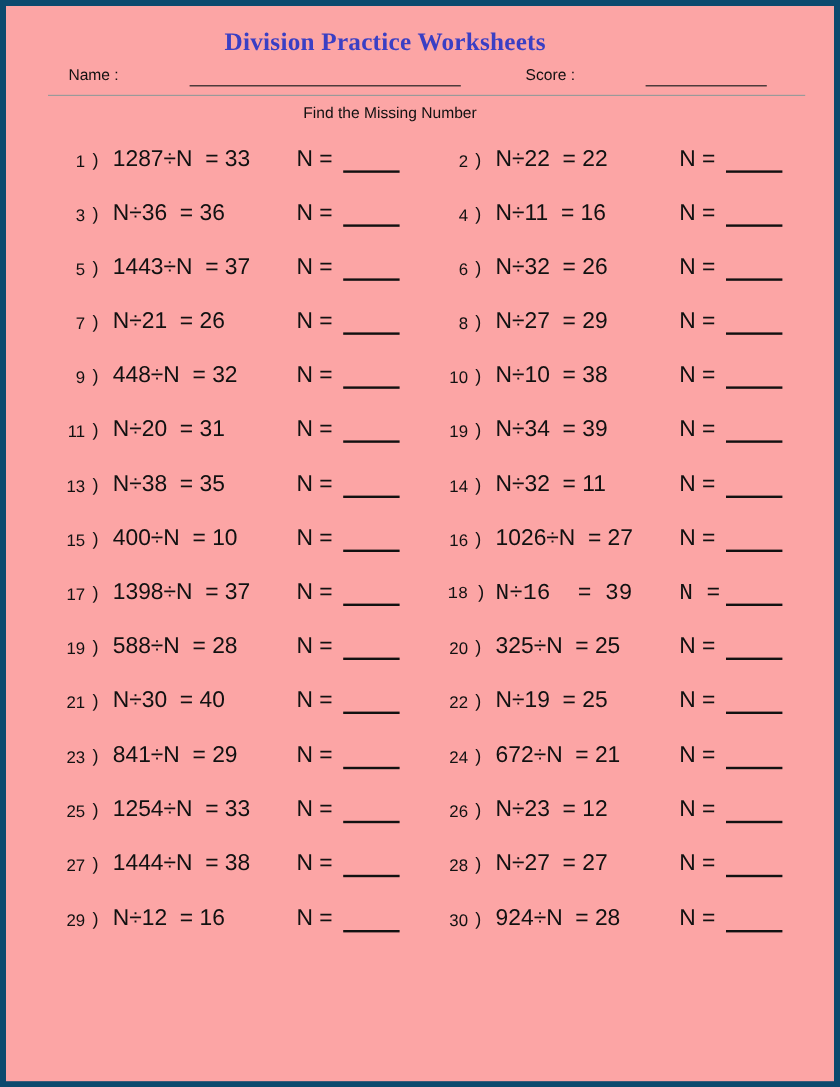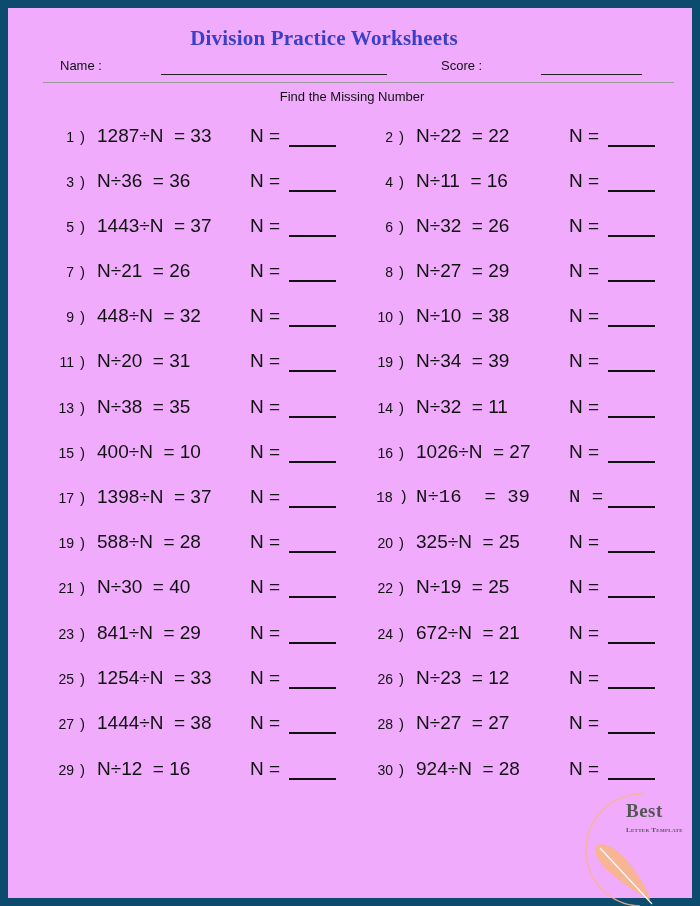--- a/index.html
+++ b/index.html
@@ -13,22 +13,22 @@
       position: relative;
       overflow: hidden;
       font-family: "Liberation Sans", sans-serif;
       color: #111111;
     }
     .frame {
       position: absolute;
       left: 0; top: 0;
       width: 700px; height: 906px;
       box-sizing: border-box;
-      border: 8px solid #0c4a6e;
-      background: #f0abfc;
+      border: 5px solid #0c4a6e;
+      background: #fca5a5;
     }
     .title {
       position: absolute;
       top: 18px;
       left: 0;
       width: 632px;
       text-align: center;
       font-family: "Liberation Serif", serif;
       font-weight: bold;
       font-size: 21px;
@@ -54,21 +54,20 @@
       border-top: 1.5px solid #9a9a9a;
     }
     .instructions {
       position: absolute;
       top: 81px;
       left: 0;
       width: 640px;
       text-align: center;
       font-size: 13px;
       color: #111;
-      margin-left: 24px;
     }
     .problem {
       position: absolute;
       height: 30px;
       width: 320px;
     }
     .problem .num {
       position: absolute;
       right: 270px;
       top: 7px;
@@ -356,23 +355,14 @@
       </div>
       <div class="problem" style="left: 335px; top: 747px;">
         <span class="num">30</span>
         <span class="paren">)</span>
         <span class="eq">924÷N  = 28</span>
         <span class="nlabel">N =</span>
         <span class="answer"></span>
       </div>
     </div>
 
-  <div class="logo">
-    <svg width="126" height="120" viewBox="0 0 126 120">
-      <path d="M 70 4 A 56 56 0 1 0 66 116" fill="none" stroke="#f7b68a" stroke-width="1.5" opacity="0.85"></path>
-      <path d="M 22 56 C 30 50, 45 60, 56 74 C 66 88, 74 100, 76 110 C 66 104, 52 96, 40 86 C 28 76, 18 64, 22 56 Z" fill="#f7b68a" opacity="0.9"></path>
-      <path d="M 26 58 L 78 114" stroke="#ffffff" stroke-width="1.2"></path>
-    </svg>
-    <div class="logo-best">Best</div>
-    <div class="logo-sub">Letter Template</div>
-  </div>
 
 </div>
 
 </body></html>

